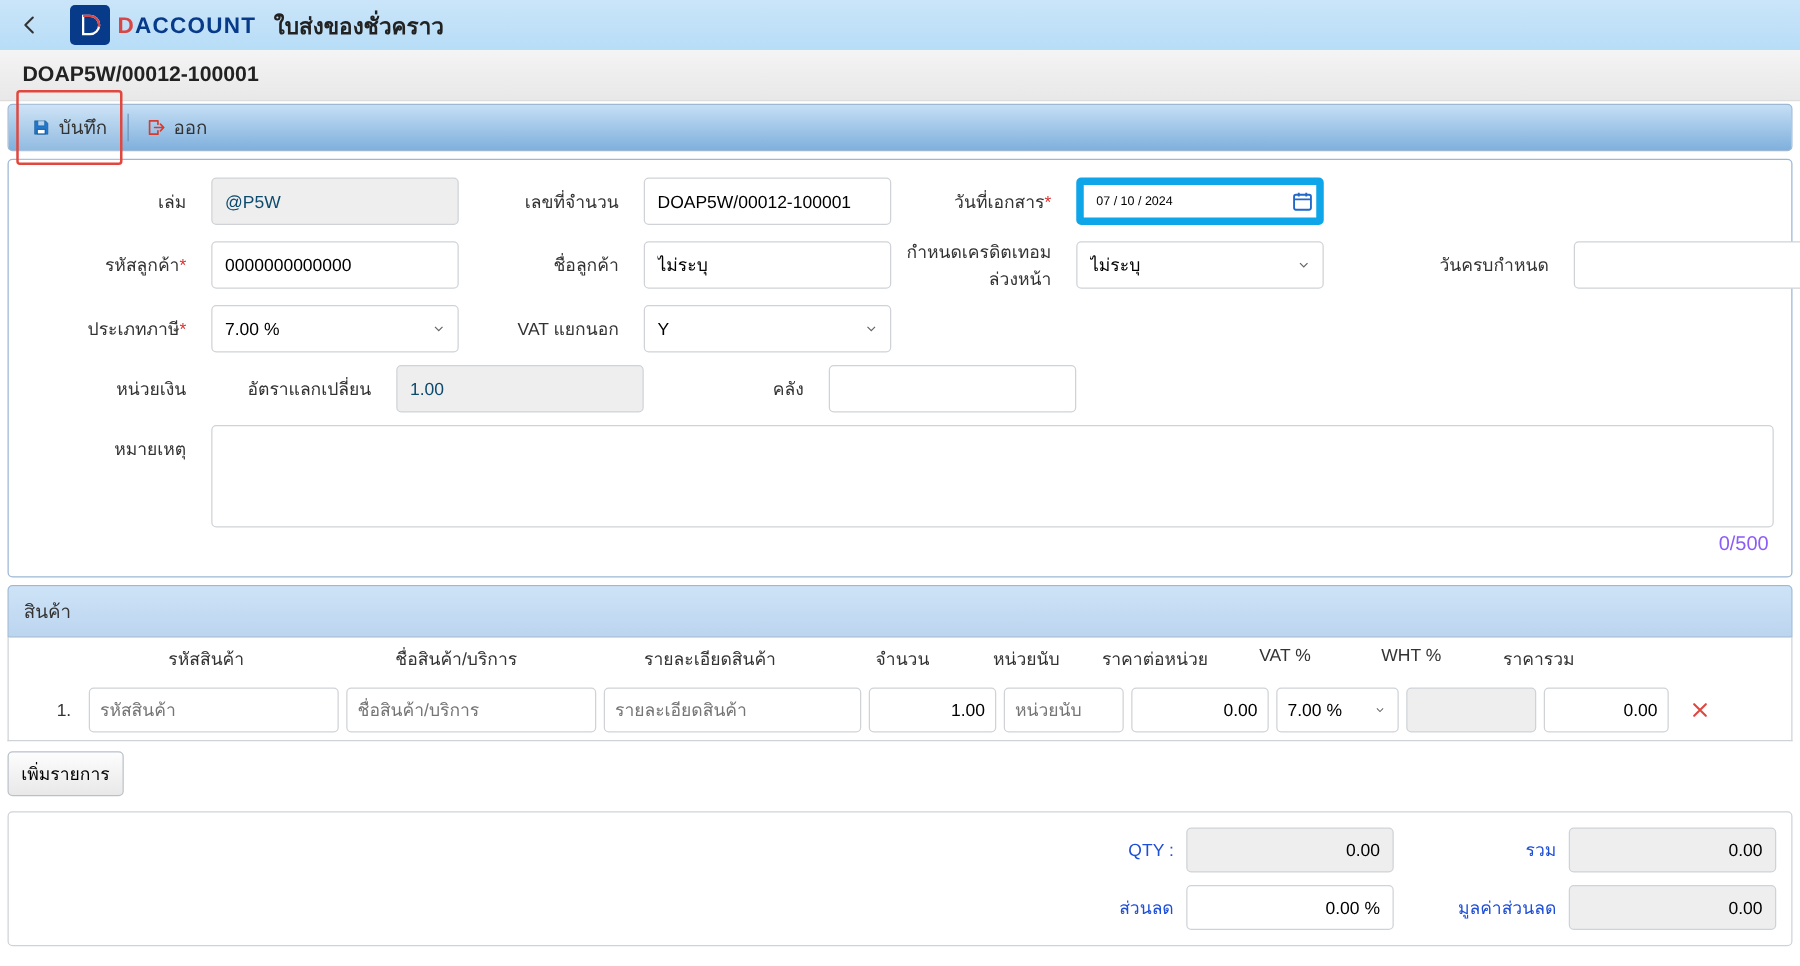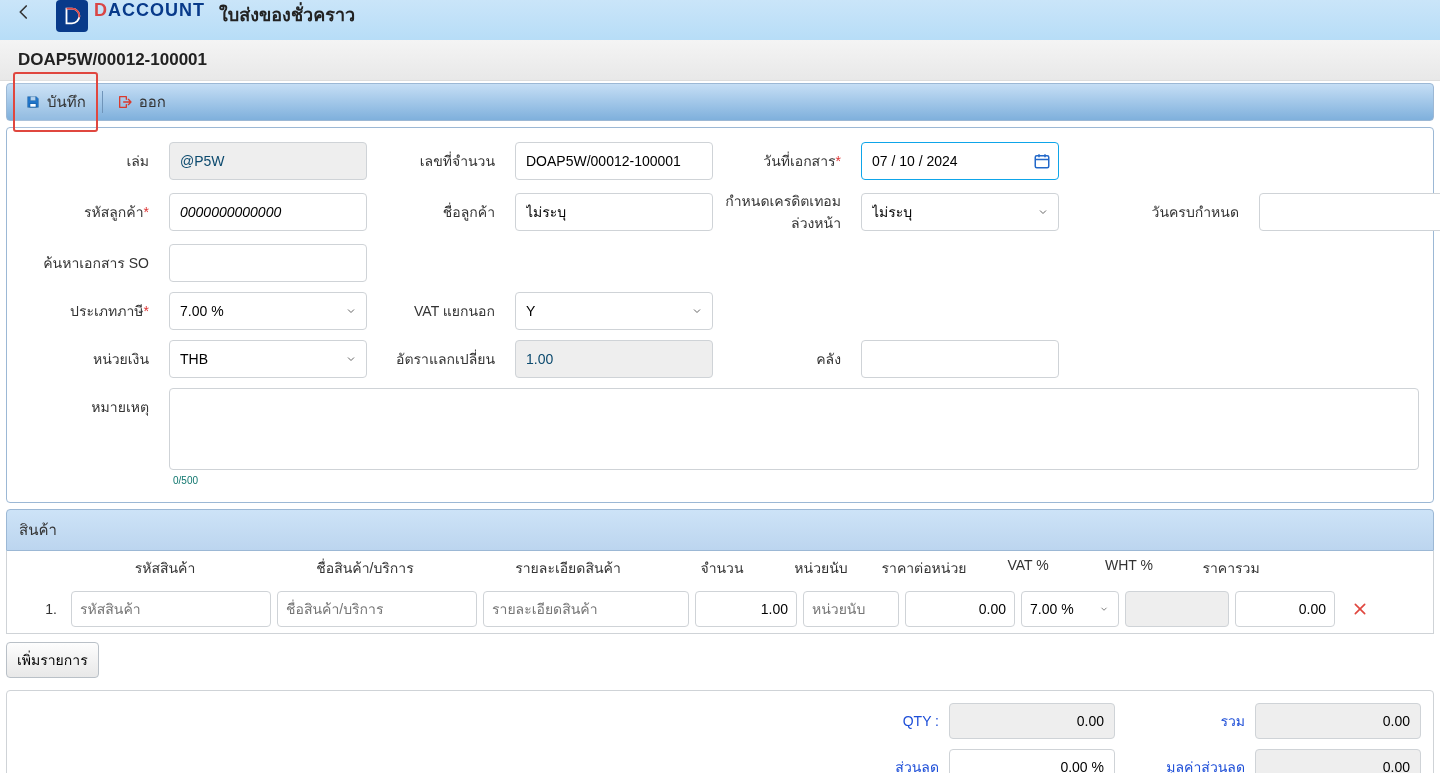--- a/index.html
+++ b/index.html
@@ -1,19 +1,19 @@
 <!DOCTYPE html>
 <html><head>
 <meta charset="utf-8">
 <style>
 * { box-sizing: border-box; margin: 0; padding: 0; }
 body { font-family: Arial, sans-serif; font-size: 14px; color: #333; background: #fff; }
 
 
-.topbar { background: linear-gradient(#cae5f9, #b7ddf7); height: 40px; display: flex; align-items: flex-start; padding: 0 12px; }
+.topbar { background: linear-gradient(#cae5f9, #b7ddf7); height: 40px; display: flex; align-items: center; padding: 0 12px; }
 .back-arrow { width: 24px; height: 24px; display: flex; align-items: center; justify-content: center; cursor: pointer; margin-right: 20px; }
 .logo-box { background: #083a8a; width: 32px; height: 32px; border-radius: 4px; display: flex; align-items: center; justify-content: center; margin-right: 6px; }
 .brand-text { font-weight: 700; font-size: 18px; letter-spacing: 1px; }
 .brand-d { color: #d94646; }
 .brand-rest { color: #083a8a; }
 .page-title { margin-left: 14px; font-size: 18px; font-weight: 700; color: #222; }
 
 
 .docbar { background: linear-gradient(#f4f4f4, #e8e8e8); padding: 10px 18px; font-weight: 700; font-size: 17px; color: #222; border-bottom: 1px solid #ddd; }
 
@@ -27,24 +27,24 @@
 .form-panel { border: 1px solid #9cb8d5; border-radius: 4px; margin: 6px; padding: 14px 14px 4px 14px; }
 .row { display: flex; gap: 0; margin-bottom: 10px; }
 .cell { display: flex; align-items: center; }
 .label { width: 148px; text-align: right; padding-right: 20px; font-size: 14px; color: #333; }
 .req { color: #d33; }
 .input, .select { height: 38px; border: 1px solid #cfd3d7; border-radius: 4px; padding: 0 10px; font-size: 14px; background: #fff; }
 .input.readonly { background: #eee; color: #0c4a6e; }
 .sel-wrap { position: relative; display: inline-block; }
 .sel-wrap .caret { position: absolute; right: 10px; top: 50%; transform: translateY(-50%); pointer-events: none; }
 .textarea { width: 100%; height: 82px; border: 1px solid #cfd3d7; border-radius: 4px; padding: 8px 10px; font-size: 14px; resize: none; font-family: inherit; }
-.char-count { text-align: left; color: #0f766e; font-size: 10px; padding: 2px 4px; }
+.char-count { text-align: right; color: #8b5cf6; font-size: 16px; padding: 2px 4px; }
 
 .date-wrap { position: relative; display: inline-block; }
-.date-input { height: 38px; border: 1px solid #0ea5e9; border-radius: 4px; padding: 0 36px 0 10px; width: 198px; font-size: 14px; }
+.date-input { height: 38px; border: 6px solid #0ea5e9; border-radius: 4px; padding: 0 36px 0 10px; width: 198px; font-size: 10px; }
 .date-icon { position: absolute; right: 8px; top: 50%; transform: translateY(-50%); cursor: pointer; }
 
 
 .section-head { background: linear-gradient(#cde3f7, #bcd5ef); border: 1px solid #9cb8d5; border-radius: 4px 4px 0 0; padding: 8px 12px; margin: 0 6px; font-size: 15px; color: #333; }
 .items-table { margin: 0 6px; border: 1px solid #cfd3d7; border-top: none; }
 .items-header { display: flex; padding: 6px 10px; font-weight: 400; color: #333; font-size: 14px; }
 .items-header > div { text-align: center; }
 .items-row { display: flex; padding: 6px 10px; align-items: center; gap: 6px; }
 .col-num { width: 48px; text-align: right; padding-right: 8px; font-size: 14px; }
 .col-code { width: 200px; }
@@ -136,21 +136,21 @@
               <path d="M3 10h18M8 3v4M16 3v4" stroke="#2268c9" stroke-width="2" fill="none"></path>
             </svg>
         </span>
       </div>
     </div>
   </div>
 
   <div class="row">
     <div class="cell">
         <div class="label"><span>รหัสลูกค้า</span><span class="req">*</span></div>
-      <input class="input" style="width: 198px; font-style: italic;" value="0000000000000">
+      <input class="input" style="width: 198px;" value="0000000000000">
       </div>
     <div class="cell">
         <div class="label">ชื่อลูกค้า</div>
       <input class="input" style="width: 198px;" value="ไม่ระบุ">
       </div>
     <div class="cell">
         <div class="label" style="width:148px">กำหนดเครดิตเทอมล่วงหน้า</div>
       <div class="sel-wrap">
         <input class="input" style="width: 198px; padding-right: 28px;" value="ไม่ระบุ">
         <span class="caret">
@@ -159,26 +159,20 @@
             </svg>
           </span>
       </div>
       </div>
     <div class="cell">
         <div class="label" style="width:200px">วันครบกำหนด</div>
       <input class="input" style="width: 198px;" value="">
       </div>
   </div>
 
-  <div class="row">
-    <div class="cell">
-        <div class="label">ค้นหาเอกสาร SO</div>
-      <input class="input" style="width: 198px;" value="">
-      </div>
-  </div>
 
   <div class="row">
     <div class="cell">
         <div class="label"><span>ประเภทภาษี</span><span class="req">*</span></div>
       <div class="sel-wrap">
         <input class="input" style="width: 198px; padding-right: 28px;" value="7.00 %">
         <span class="caret">
             <svg width="12" height="12" viewBox="0 0 24 24">
               <path d="M6 9l6 6 6-6" stroke="#666" stroke-width="2" fill="none"></path>
             </svg>
@@ -194,28 +188,20 @@
               <path d="M6 9l6 6 6-6" stroke="#666" stroke-width="2" fill="none"></path>
             </svg>
           </span>
       </div>
       </div>
   </div>
 
   <div class="row">
     <div class="cell">
         <div class="label">หน่วยเงิน</div>
-      <div class="sel-wrap">
-        <input class="input" style="width: 198px; padding-right: 28px;" value="THB">
-        <span class="caret">
-            <svg width="12" height="12" viewBox="0 0 24 24">
-              <path d="M6 9l6 6 6-6" stroke="#666" stroke-width="2" fill="none"></path>
-            </svg>
-          </span>
-      </div>
       </div>
     <div class="cell">
         <div class="label">อัตราแลกเปลี่ยน</div>
       <input class="input readonly" style="width: 198px;" readonly="" value="1.00">
       </div>
     <div class="cell">
         <div class="label">คลัง</div>
       <input class="input" style="width: 198px;" value="">
       </div>
   </div>

